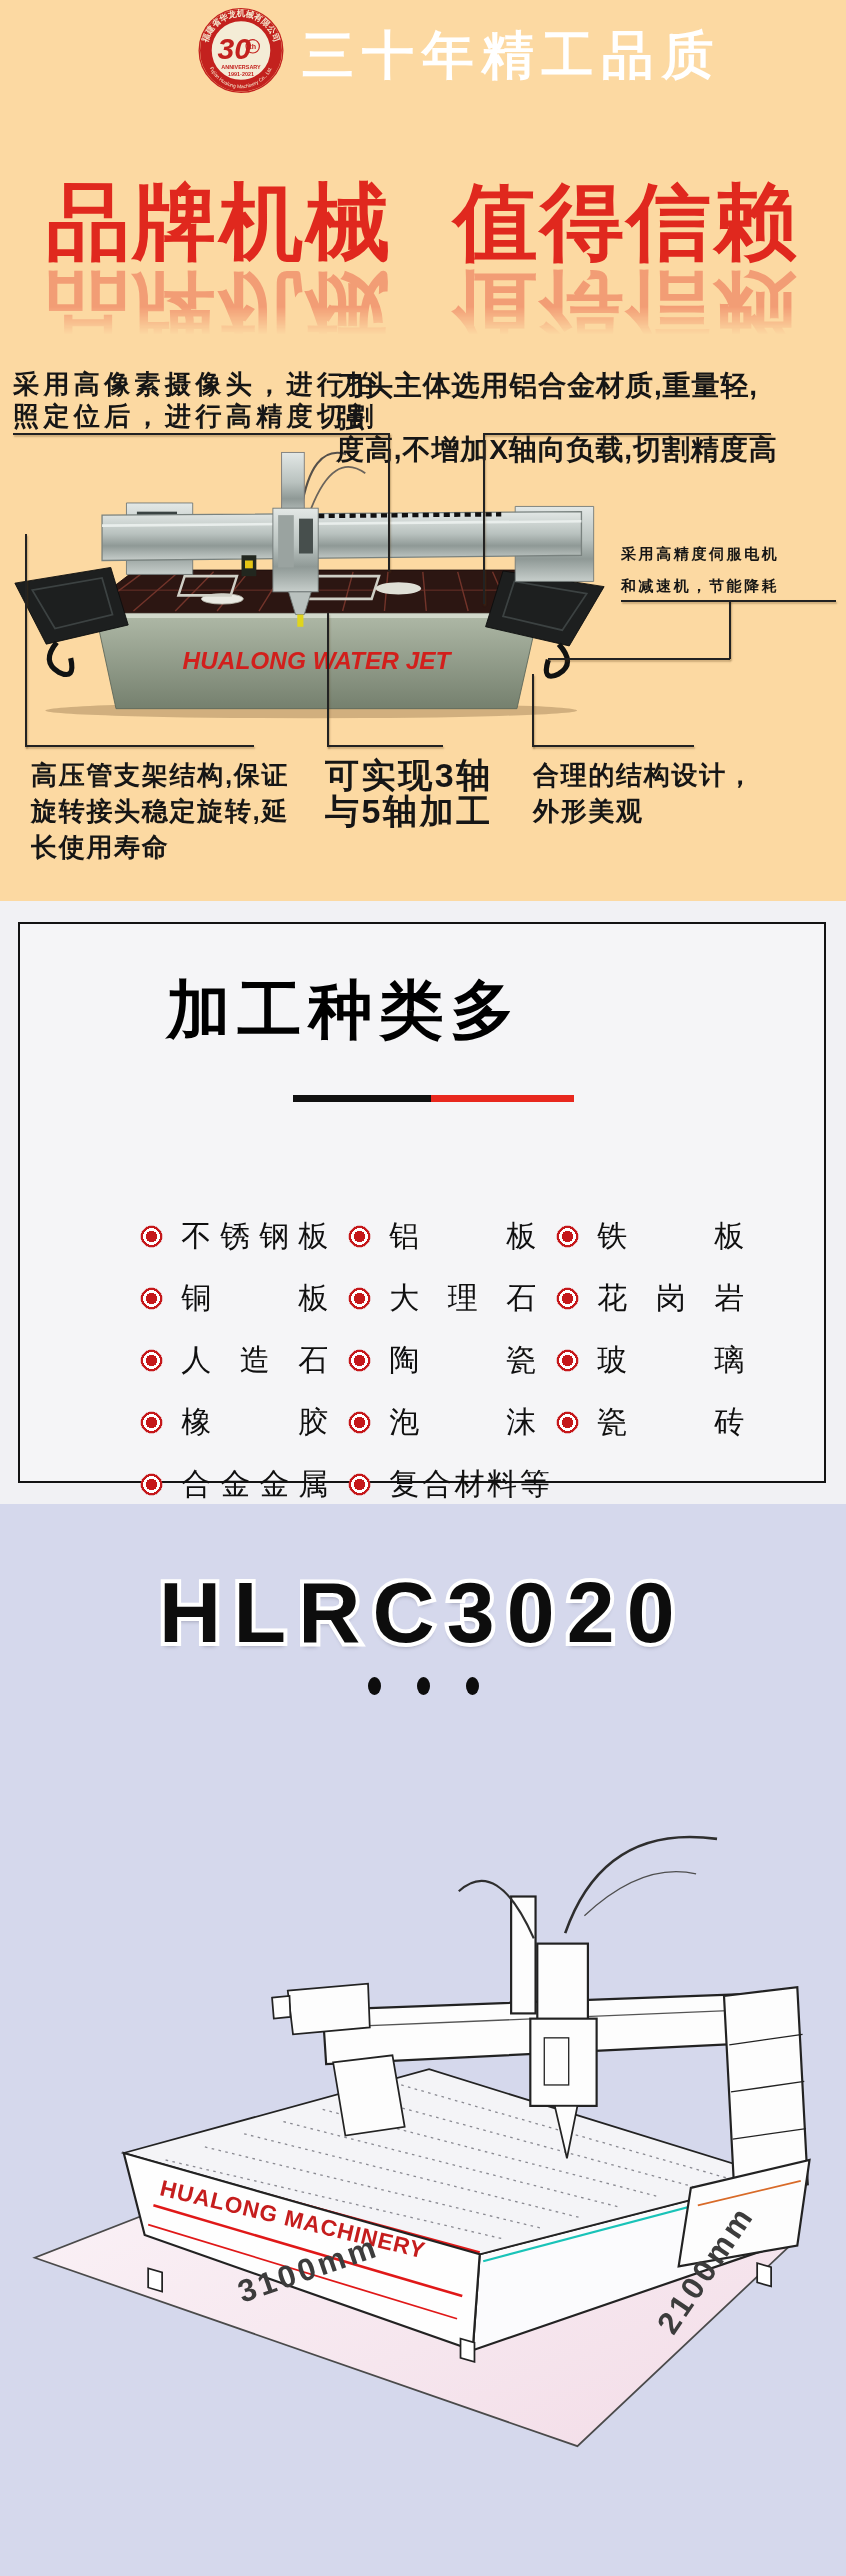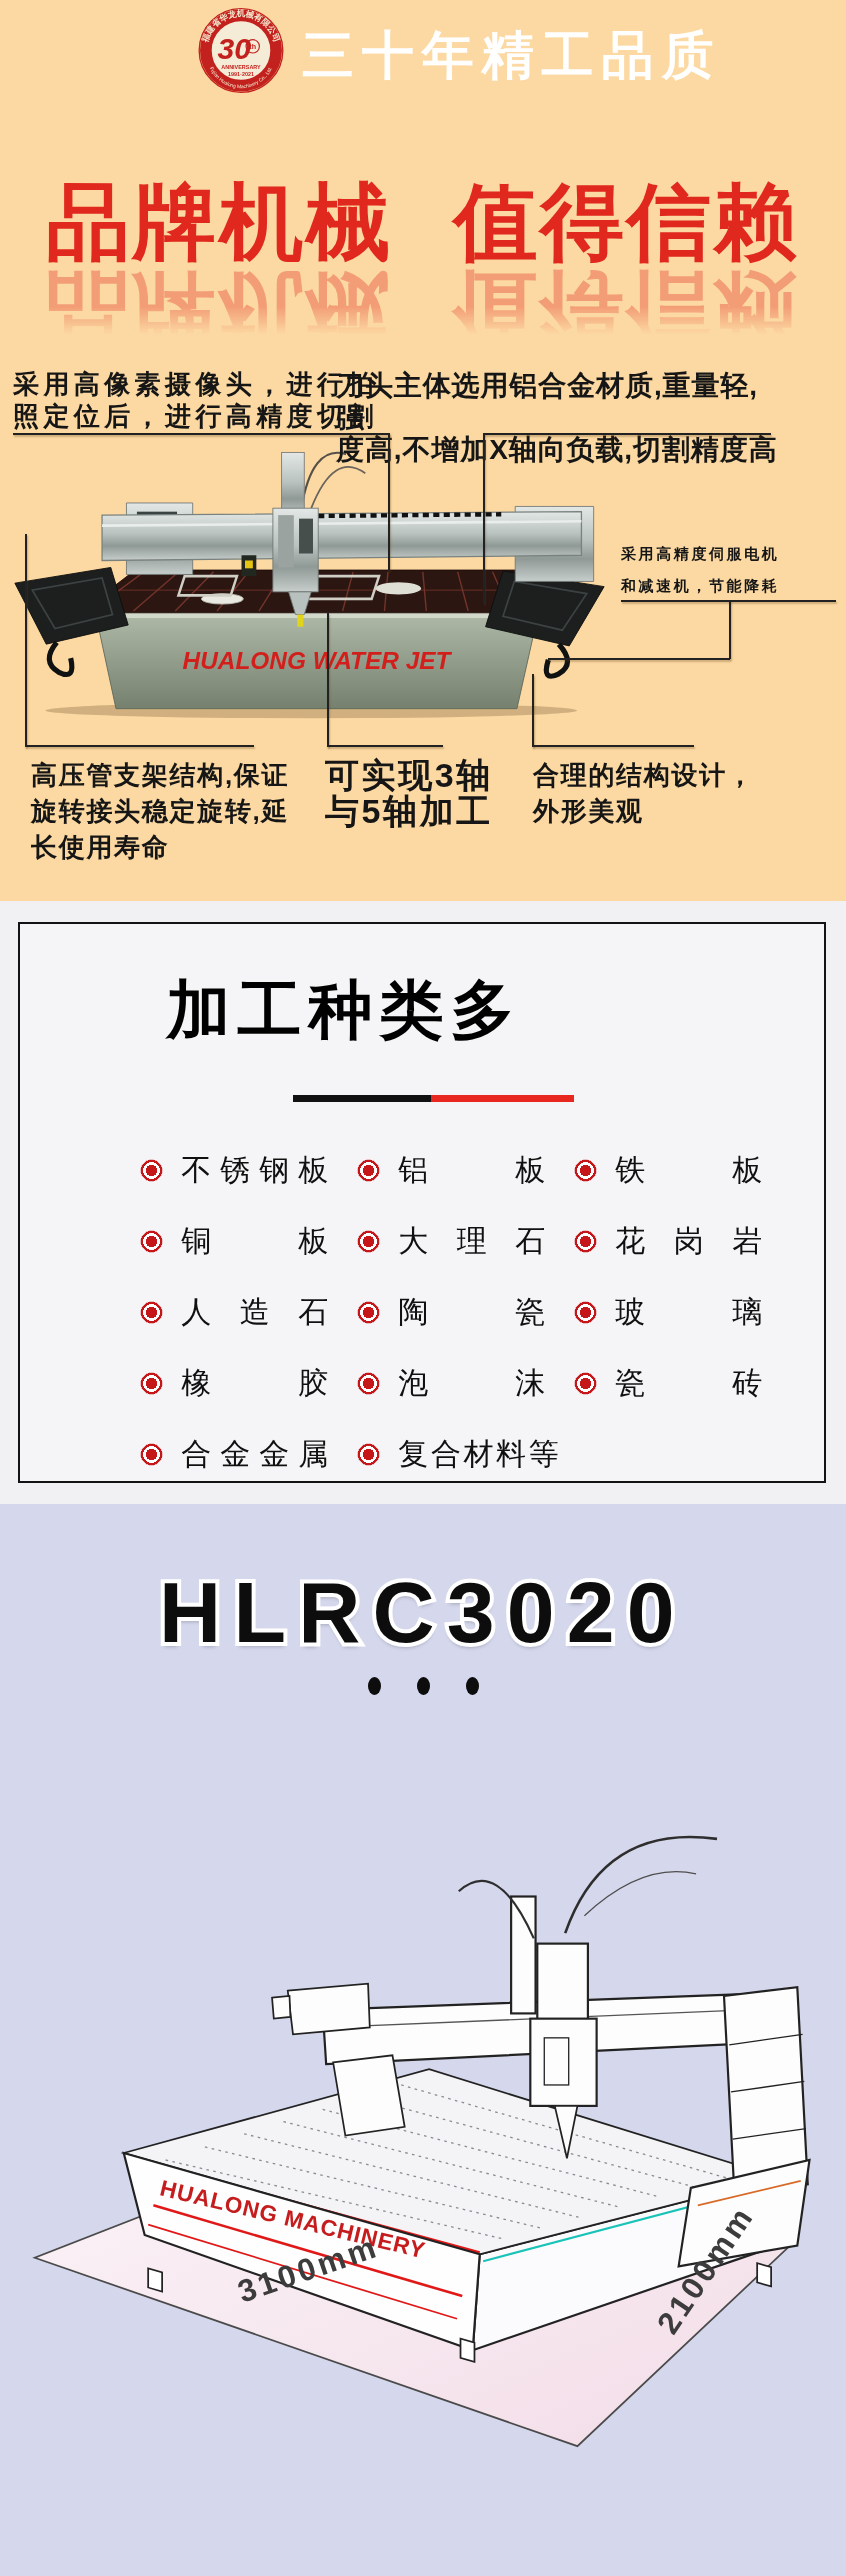--- a/index.html
+++ b/index.html
@@ -27,22 +27,22 @@
   .n-bm{left:325px;top:757px;font-size:34px;line-height:36px;letter-spacing:2.6px;}
   .n-br{left:525px;top:757px;font-size:26px;line-height:36px;letter-spacing:1.7px;margin-left:8px;}
   .cline{background:#222;box-shadow:0.9px 1.7px 1.7px rgba(90,60,20,.35);}
   .h2{height:1.7px;} .w2{width:1.7px;}
   
   .card{left:18.3px;top:922px;width:808px;height:561px;background:#f5f5f7;border:2.6px solid #131313;box-sizing:border-box;}
   .mat-title{left:0;top:967px;width:688px;text-align:center;font-size:64px;font-weight:900;color:#000000;letter-spacing:7px;}
   .divider{left:293px;top:1095px;display:flex;}
   .divider .dk{width:138px;height:7px;background:#111;}
   .divider .rd{width:143px;height:7px;background:#e8281e;}
-  .mat-grid{left:140px;top:1139px;width:663px;margin:0;padding:0;list-style:none;
-            display:grid;grid-template-columns:208px 208px 208px;grid-auto-rows:62px;align-items:center;gap:9px;}
+  .mat-grid{left:140px;top:1205px;width:663px;margin:0;padding:0;list-style:none;
+            display:grid;grid-template-columns:208px 208px 208px;grid-auto-rows:62px;align-items:center;}
   .mat-grid li{display:flex;align-items:center;gap:18.3px;}
   .bullseye{width:23px;height:23px;border-radius:50%;flex:0 0 23px;
      background:radial-gradient(circle,#c5171a 0 5.7px,#ffffff 5.7px 8.3px,#c5171a 8.3px 10.5px,rgba(197,23,26,.25) 10.5px 11.3px,transparent 11.3px);}
   .mat-label{font-family:"Liberation Serif","DejaVu Serif",serif;font-size:30px;color:#101010;
              width:147px;text-align:justify;text-align-last:justify;}
   .mat-label.natural{width:auto;text-align:left;text-align-last:left;letter-spacing:2.6px;}
   
   .model-wrap{left:0;top:1569px;width:846px;text-align:center;font-size:86px;font-weight:700;
               letter-spacing:12.2px;line-height:1.0;white-space:nowrap;}
   .model-outline{color:#0d0d0d;-webkit-text-stroke:7.9px #ffffff;text-shadow:0 3.5px 4.4px rgba(20,20,40,.35);}

